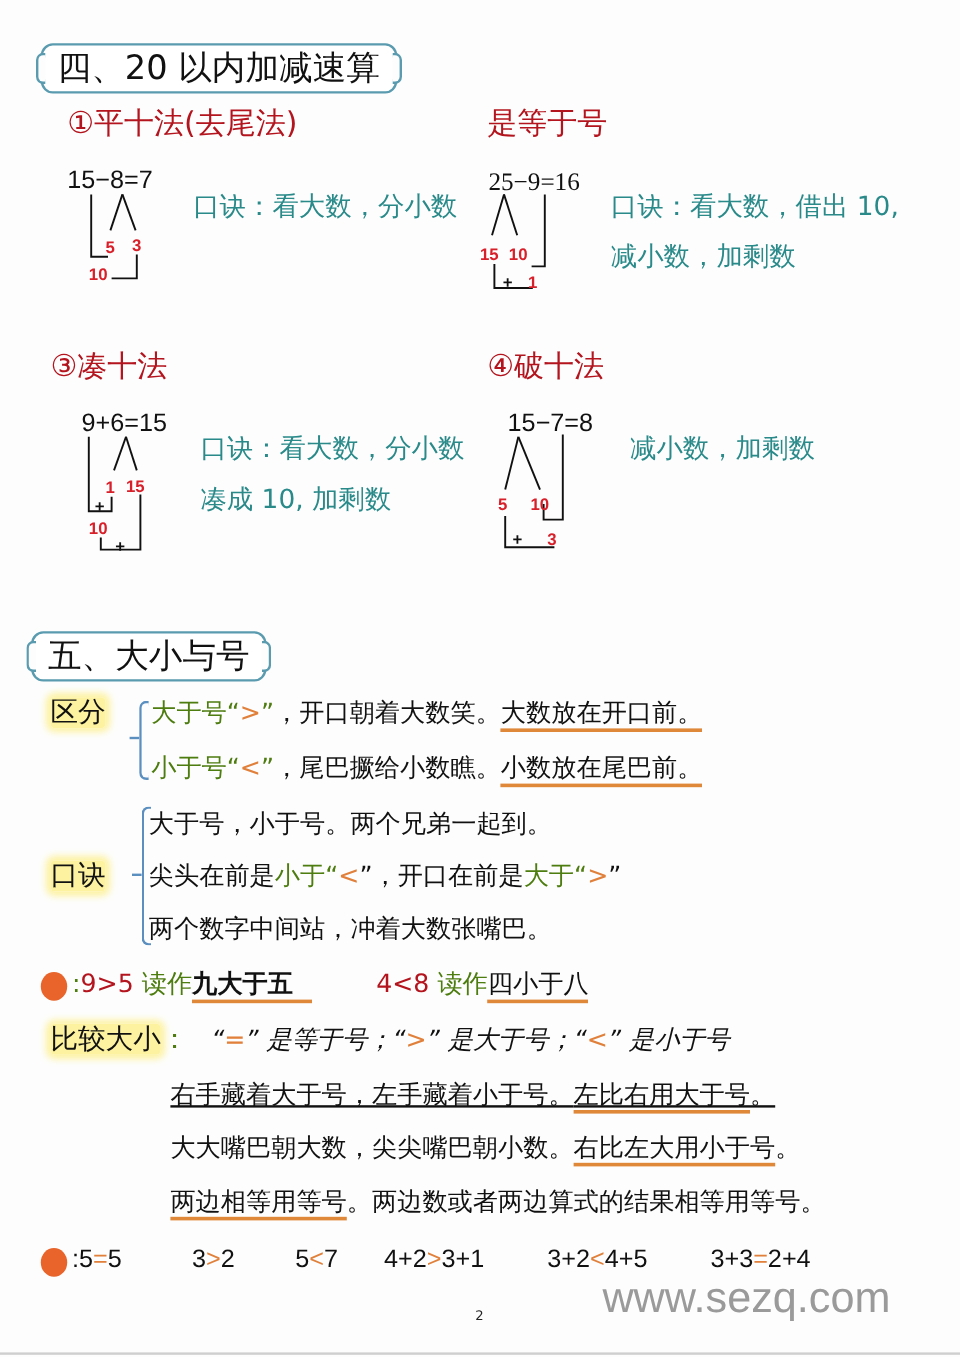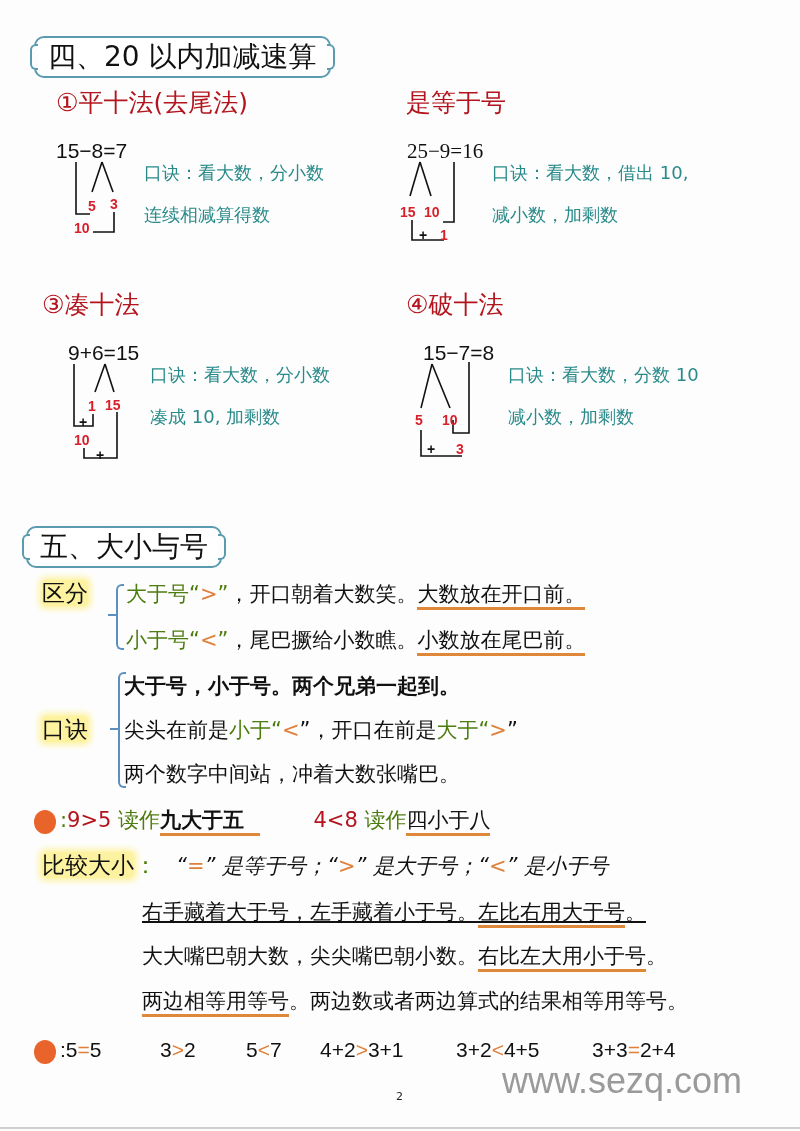--- a/index.html
+++ b/index.html
@@ -7,21 +7,21 @@
          font-family:"DejaVu Sans","Liberation Sans",sans-serif; color:#1a1a1a; }
   .abs { position:absolute; white-space:nowrap; }
   .sec-title { position:absolute; border:2px solid #5a9bb0; border-radius:10px; background:#fff;
                font-size:28px; line-height:38px; padding:0 12px; color:#111; }
   .sec-title::before, .sec-title::after { content:""; position:absolute; top:6px; bottom:6px; width:6px;
                border:2px solid #5a9bb0; background:#fdfdfd; }
   .sec-title::before { left:-6px; border-right:none; border-radius:6px 0 0 6px; }
   .sec-title::after { right:-6px; border-left:none; border-radius:0 6px 6px 0; }
   .method { font-size:25px; color:#b3141d; }
   .eq { font-size:21px; color:#111; font-family:"Liberation Sans",sans-serif; }
-  .rhyme { font-size:18px; color:#2a8a8a; line-height:42px; }
+  .rhyme { font-size:22px; color:#2a8a8a; line-height:42px;margin-left:17px; }
   .teal { color:#4d7c0f; }
   .orange { color:#e0803a; }
   .dark-red { color:#b3141d; }
   .u { border-bottom:3px solid #e0883a; padding-bottom:1px; }
   .hl { background:linear-gradient(#fdf2a0,#fdf2a0); box-shadow:0 0 6px 3px #fdf2a0; border-radius:4px; }
   .label { font-size:23px; color:#111; }
   .line { font-size:21px; color:#111; }
   .num { font-family:"Liberation Sans",sans-serif; font-weight:bold; font-size:14px; color:#d8202a; }
   svg.diag { position:absolute; overflow:visible; }
   svg.diag line, svg.diag polyline { stroke:#111; stroke-width:1.6; fill:none; }
@@ -42,21 +42,20 @@
   <polyline points="76,162 76,214 90,214"></polyline>
   <line x1="102" y1="162" x2="92" y2="192"></line>
   <line x1="102" y1="162" x2="113" y2="192"></line>
   <polyline points="93,232 114,232 114,212"></polyline>
 </svg>
 <div class="abs num" style="left:88px;top:198px;">5</div>
 <div class="abs num" style="left:110px;top:196px;">3</div>
 <div class="abs num" style="left:74px;top:220px;">10</div>
 <div class="abs rhyme" style="left:144px;top:152px;">
   <div>口诀：看大数，分小数</div>
-  <div>连续相减算得数</div>
 </div>
 
 <div class="abs method" style="left:406px;top:86px;">是等于号</div>
 <div class="abs eq" style="left:407px;top:139px;font-family:Liberation Serif, serif;">25−9=16</div>
 <svg class="diag" style="left:0;top:0;" width="800" height="1131">
   <line x1="420" y1="162" x2="410" y2="196"></line>
   <line x1="420" y1="162" x2="431" y2="196"></line>
   <polyline points="454,162 454,222 443,222"></polyline>
   <polyline points="412,220 412,240 444,240"></polyline>
 </svg>
@@ -93,40 +92,39 @@
   <line x1="432" y1="364" x2="421" y2="408"></line>
   <line x1="432" y1="364" x2="450" y2="408"></line>
   <polyline points="469,362 469,433 453,433 453,420"></polyline>
   <polyline points="421,430 421,456 462,456"></polyline>
 </svg>
 <div class="abs num" style="left:415px;top:412px;">5</div>
 <div class="abs num" style="left:442px;top:412px;">10</div>
 <div class="abs num" style="left:427px;top:441px;color:#111;">+</div>
 <div class="abs num" style="left:456px;top:441px;">3</div>
 <div class="abs rhyme" style="left:508px;top:354px;">
-  <div>口诀：看大数，分数 10</div>
   <div>减小数，加剩数</div>
 </div>
 
 <div class="sec-title" style="left:26px;top:526px;">五、大小与号</div>
 
 <div class="abs label" style="left:42px;top:578px;"><span class="hl">区分</span></div>
 <div class="brace" style="left:116px;top:584px;height:62px;"></div>
 <div class="brace-tick" style="left:108px;top:614px;"></div>
 <div class="abs line" style="left:126px;top:580px;">
   <span class="teal">大于号</span><span class="teal">“</span><span class="orange">&gt;</span><span class="teal">”</span><span>，开口朝着大数笑。</span><span class="u">大数放在开口前。</span>
 </div>
 <div class="abs line" style="left:126px;top:626px;">
   <span class="teal">小于号</span><span class="teal">“</span><span class="orange">&lt;</span><span class="teal">”</span><span>，尾巴撅给小数瞧。</span><span class="u">小数放在尾巴前。</span>
 </div>
 
 <div class="abs label" style="left:42px;top:714px;"><span class="hl">口诀</span></div>
 <div class="brace" style="left:118px;top:672px;height:112px;"></div>
 <div class="brace-tick" style="left:110px;top:728px;"></div>
-<div class="abs line" style="left:124px;top:672px;font-weight:bold;">大于号，小于号。两个兄弟一起到。</div>
+<div class="abs line" style="left:124px;top:672px;">大于号，小于号。两个兄弟一起到。</div>
 <div class="abs line" style="left:124px;top:716px;">
   <span>尖头在前是</span><span class="teal">小于</span><span class="teal">“</span><span class="orange">&lt;</span><span>”，开口在前是</span><span class="teal">大于</span><span class="teal">“</span><span class="orange">&gt;</span><span>”</span>
 </div>
 <div class="abs line" style="left:124px;top:760px;">两个数字中间站，冲着大数张嘴巴。</div>
 
 <div class="dot" style="left:34px;top:810px;"></div>
 <div class="abs line" style="left:60px;top:806px;">
   <span class="teal">:</span><span class="dark-red">9&gt;5</span>
   <span class="teal">读作</span><span class="u" style="padding-right:16px;font-weight:bold;">九大于五</span>
   <span style="display:inline-block;width:40px;"></span>

